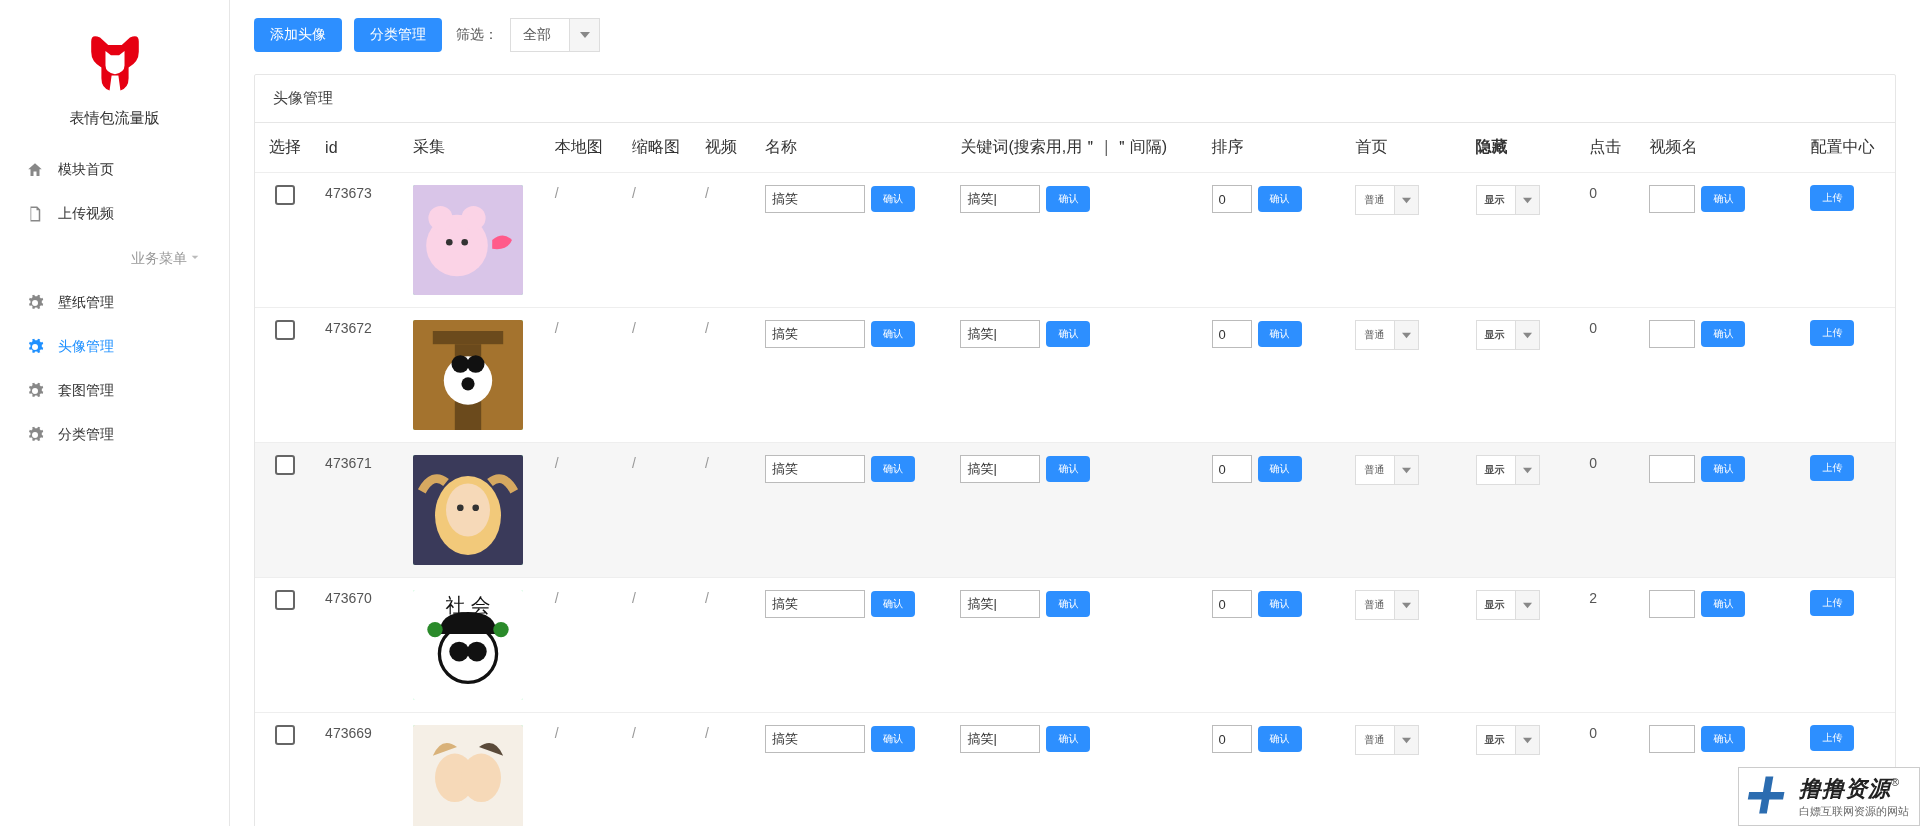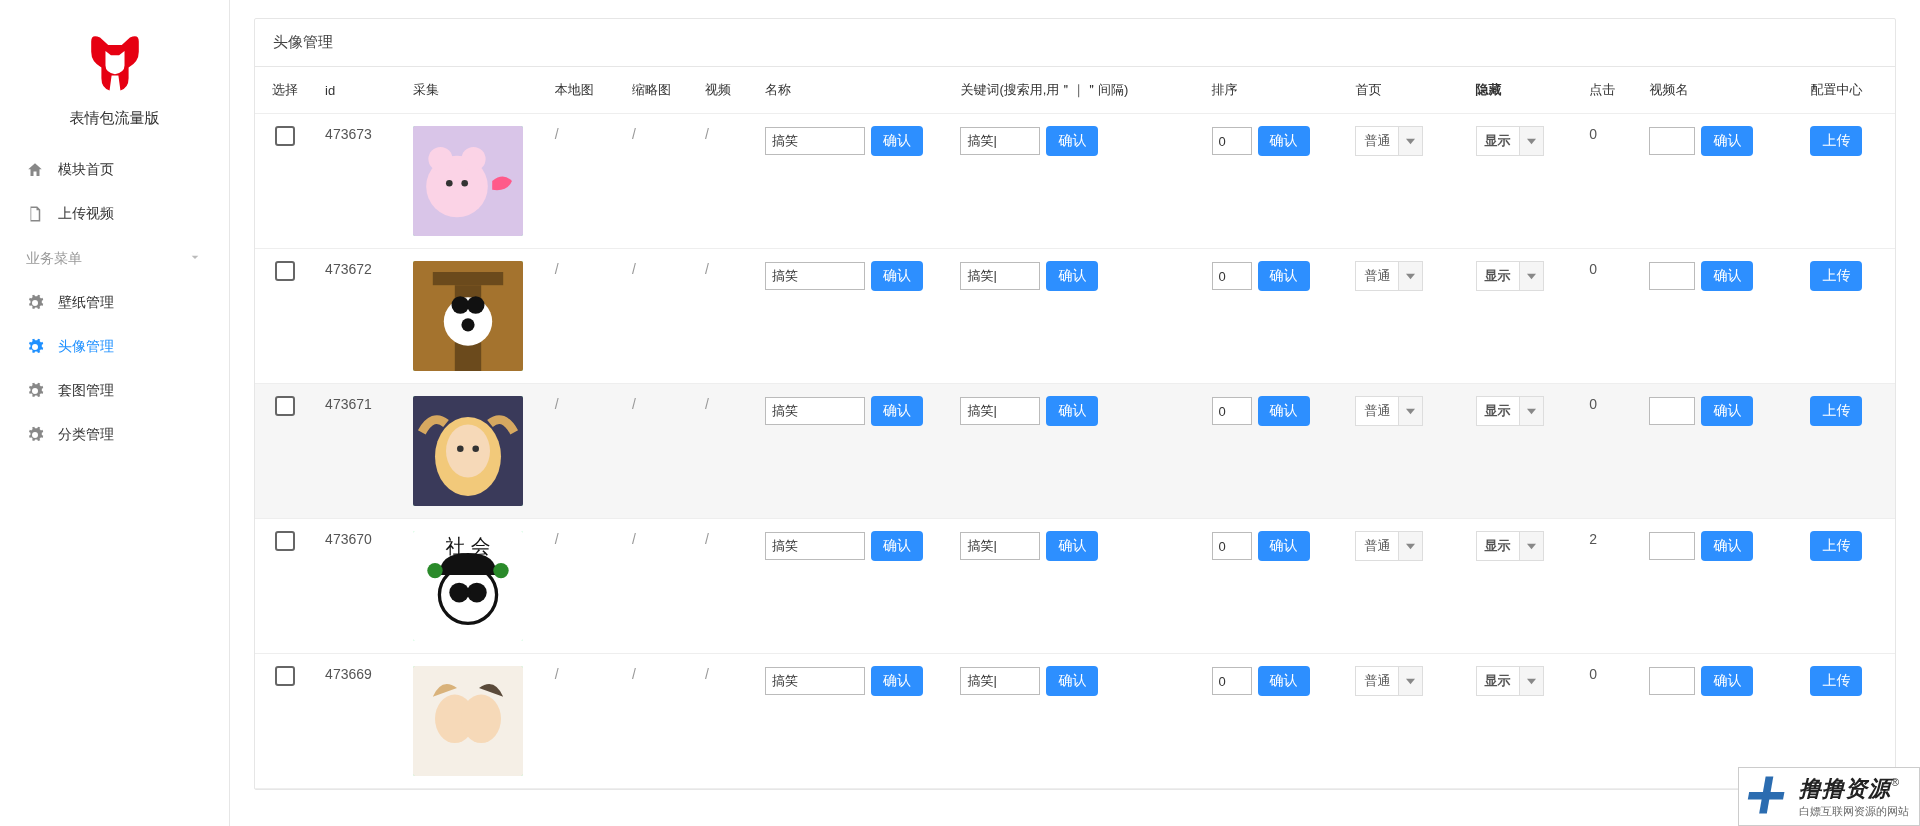--- a/index.html
+++ b/index.html
@@ -4,41 +4,41 @@
 <style>
   * { box-sizing: border-box; margin: 0; padding: 0; }
   body { font-family: "Microsoft YaHei", Arial, sans-serif; font-size: 14px; color: #333; background: #fff; }
   .layout { display: flex; width: 1920px; min-height: 826px; }
   .sidebar { width: 230px; border-right: 1px solid #e6e6e6; background: #fff; flex-shrink: 0; }
   .logo-wrap { text-align: center; padding: 28px 0 10px; }
   .logo-svg { width: 72px; height: 68px; }
   .brand { text-align: center; font-size: 15px; color: #333; padding-bottom: 20px; }
   .menu-item { display: flex; align-items: center; padding: 13px 26px; color: #333; cursor: pointer; gap: 14px; }
   .menu-item.active { color: #1e90ff; }
-  .menu-section { display: flex; align-items: center; justify-content: space-between; padding: 13px 26px; color: #999; font-size: 14px; }
+  .menu-section { display: flex; align-items: center; justify-content: flex-end; padding: 13px 26px; color: #999; font-size: 14px; }
   .icon-wrap { width: 18px; height: 18px; display: inline-flex; align-items: center; justify-content: center; }
   .gear-icon svg { width: 18px; height: 18px; }
   .home-icon svg, .doc-icon svg { width: 18px; height: 18px; }
   .chev-down svg { width: 16px; height: 16px; }
 
   .main { flex: 1; padding: 18px 24px 0 24px; min-width: 0; }
   .toolbar { display: flex; align-items: center; gap: 12px; margin-bottom: 22px; }
   .btn { display: inline-flex; align-items: center; justify-content: center; background: #2d8fff; color: #fff; border: none; border-radius: 4px; padding: 8px 16px; font-size: 14px; cursor: pointer; }
-  .btn-sm { padding: 6px 12px; font-size: 14px; }
+  .btn-sm { padding: 6px 12px; font-size: 10px; }
   .filter-label { color: #555; margin-left: 2px; }
   .select-box { display: inline-flex; align-items: center; border: 1px solid #ddd; height: 34px; background: #fff; }
   .select-val { padding: 0 12px; min-width: 58px; color: #555; }
   .select-caret { width: 30px; height: 100%; border-left: 1px solid #ddd; background: #f5f5f5; display: flex; align-items: center; justify-content: center; }
   .select-caret svg { width: 10px; height: 10px; fill: #888; }
 
   .panel { border: 1px solid #e6e6e6; border-radius: 2px; }
   .panel-title { padding: 14px 18px; border-bottom: 1px solid #e6e6e6; font-size: 15px; color: #444; }
 
   table { width: 100%; border-collapse: collapse; table-layout: fixed; }
-  th { text-align: left; font-weight: 400; color: #333; padding: 14px 10px; border-bottom: 1px solid #eee; font-size: 13px; white-space: nowrap; }
+  th { text-align: left; font-weight: 400; color: #333; padding: 14px 10px; border-bottom: 1px solid #eee; font-size: 16px; white-space: nowrap; }
   td { padding: 12px 10px; border-bottom: 1px solid #eee; vertical-align: top; font-size: 14px; color: #555; }
   tbody tr.highlight { background: #f6f6f6; }
   .col-check { width: 56px; text-align: center; }
   .col-id { width: 82px; }
   .col-caiji { width: 132px; }
   .col-bendi { width: 72px; }
   .col-suolue { width: 68px; }
   .col-shipin { width: 56px; }
   .col-mingcheng { width: 182px; }
   .col-guanjianci { width: 234px; }
@@ -53,21 +53,21 @@
   .thumb { width: 110px; height: 110px; background: #86efac; border-radius: 2px; overflow: hidden; display: flex; align-items: center; justify-content: center; }
   .thumb svg { width: 100%; height: 100%; }
   .slash { color: #999; }
   .cell-inline { display: flex; align-items: center; gap: 6px; }
   .txtin { border: 1px solid #bbb; height: 28px; padding: 0 6px; font-size: 13px; color: #333; background: #fff; }
   .txtin.w80 { width: 100px; }
   .txtin.w78 { width: 80px; }
   .txtin.w40 { width: 40px; }
   .txtin.w48 { width: 46px; }
   .mini-select { display: inline-flex; align-items: center; border: 1px solid #ddd; height: 30px; background: #fff; }
-  .mini-select .sv { padding: 0 8px; min-width: 38px; font-size: 13px; color: #555; }
+  .mini-select .sv { padding: 0 8px; min-width: 38px; font-size: 10px; color: #555; }
   .mini-select .sc { width: 24px; height: 100%; border-left: 1px solid #ddd; background: #f5f5f5; display: flex; align-items: center; justify-content: center; }
   .mini-select .sc svg { width: 9px; height: 9px; fill: #888; }
 
   .watermark { position: fixed; right: 0; bottom: 0; display: flex; align-items: center; background: #fff; border: 1px solid #ccc; padding: 4px 10px 4px 6px; gap: 8px; }
   .wm-logo svg { width: 46px; height: 46px; }
   .wm-txt1 { font-size: 22px; font-weight: 700; color: #222; font-style: italic; letter-spacing: 1px; }
   .wm-r { font-size: 11px; transform: translateY(-10px); display: inline-block; }
   .wm-txt2 { font-size: 11px; color: #666; }
   .wm-textwrap { display: flex; flex-direction: column; }
 </style>
@@ -139,20 +139,33 @@
             <svg viewBox="0 0 24 24">
               <path d="M12 8a4 4 0 100 8 4 4 0 000-8zm9 4l2 1-1 3-2-1a8 8 0 01-2 2l1 2-3 1-1-2a8 8 0 01-3 0l-1 2-3-1 1-2a8 8 0 01-2-2l-2 1-1-3 2-1a8 8 0 010-3l-2-1 1-3 2 1a8 8 0 012-2l-1-2 3-1 1 2a8 8 0 013 0l1-2 3 1-1 2a8 8 0 012 2l2-1 1 3-2 1a8 8 0 010 3z"></path>
             </svg>
           </span>
           <span>分类管理</span>
         </div>
       </div>
   </aside>
 
   <main class="main">
+    <div class="toolbar">
+      <button class="btn">添加头像</button>
+      <button class="btn">分类管理</button>
+      <span class="filter-label">筛选：</span>
+      <div class="select-box">
+        <span class="select-val">全部</span>
+        <span class="select-caret">
+          <svg viewBox="0 0 10 10">
+              <path d="M0 2 L10 2 L5 8 Z"></path>
+            </svg>
+        </span>
+      </div>
+    </div>
 
     <div class="panel">
       <div class="panel-title">头像管理</div>
       <table>
         <thead>
           <tr>
             <th class="col-check">选择</th>
             <th class="col-id">id</th>
             <th class="col-caiji">采集</th>
             <th class="col-bendi">本地图</th>

